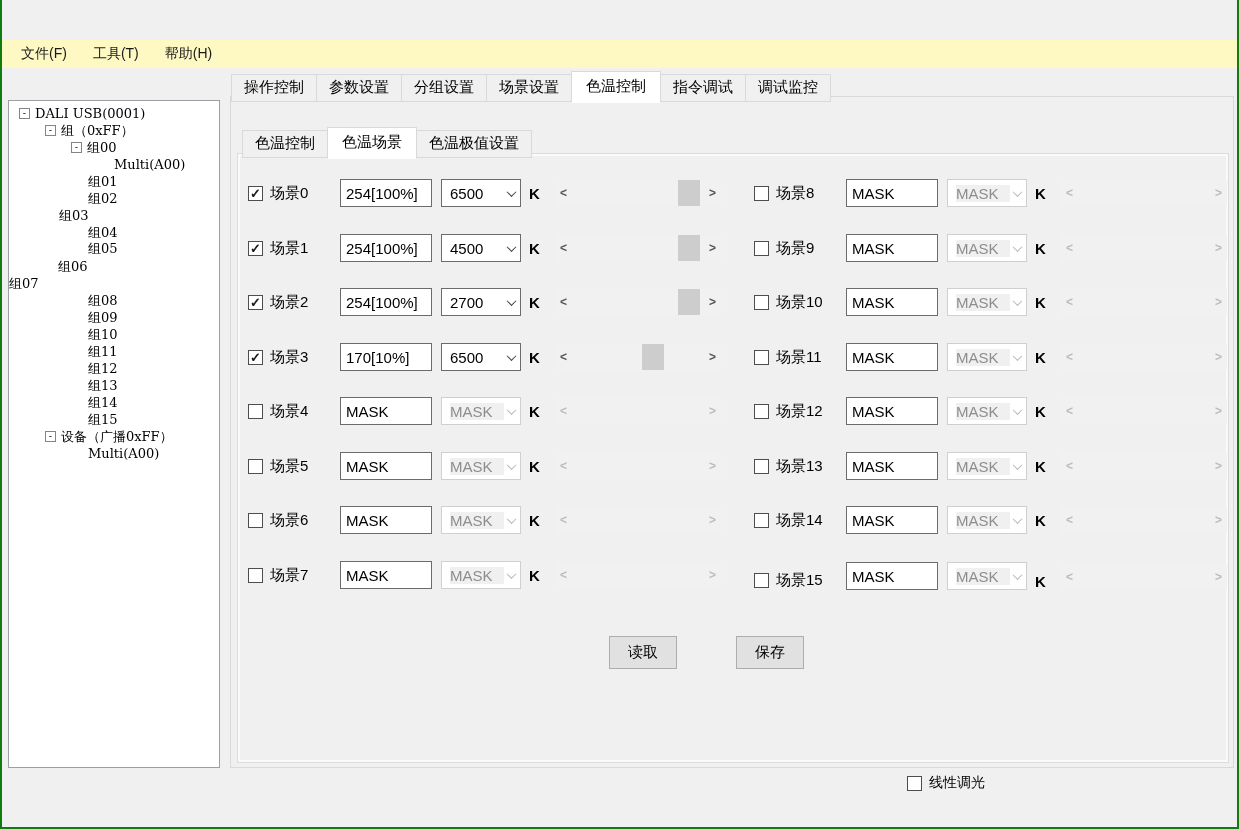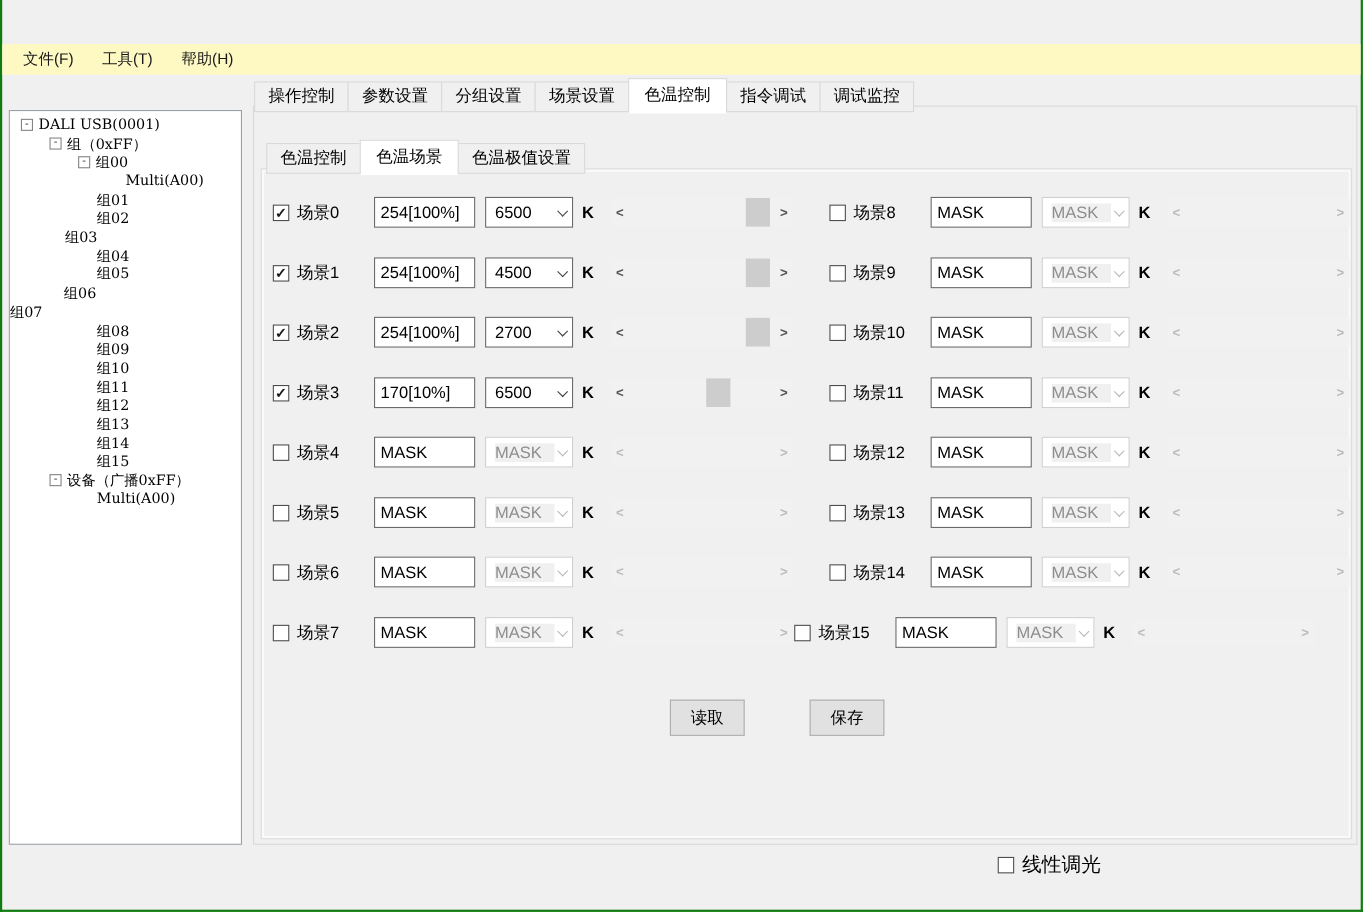--- a/index.html
+++ b/index.html
@@ -52,21 +52,21 @@
   .arr.al { left:0; } .arr.ar { right:0; }
   .sbar.dis .arr { color:#bcbcbc; }
   .thumb { position:absolute; top:0; width:22px; height:26px; background:#cdcdcd; }
 
   
   .btn { position:absolute; width:68px; height:33px; background:#e1e1e1; border:1px solid #adadad; font-size:15px; color:#000; display:flex; align-items:center; justify-content:center; z-index:6; }
   .btn-read { left:607px; top:636px; }
   .btn-save { left:734px; top:636px; }
   .linear-cb { position:absolute; left:905px; top:774px; display:flex; align-items:center; z-index:6; }
   .linear-cb .cbox { margin-right:7px; }
-  .linear-cb .clabel { font-size:18px; }
+  .linear-cb .clabel { font-size:14px; }
 
   
   .statusbar { position:absolute; left:0; top:800px; width:100%; height:29px; background:#f0f0f0; border-top:1px solid #d7d7d7; font-size:14px; color:#000; }
   .sb-item { position:absolute; top:6px; white-space:nowrap; }
   .sb-host { left:8px; } .sb-addr { left:160px; } .sb-sel { left:267px; }
   .grip { position:absolute; right:5px; bottom:5px; width:14px; height:14px; }
   .grip::before { content:""; position:absolute; width:2px; height:2px;
     box-shadow:10px 2px 0 #9f9f9f, 10px 6px 0 #9f9f9f, 10px 10px 0 #9f9f9f, 6px 6px 0 #9f9f9f, 6px 10px 0 #9f9f9f, 2px 10px 0 #9f9f9f; }
 </style>
 </head>
@@ -407,21 +407,21 @@
         <span class="combo dis">
           <span class="cval">MASK</span>
           <span class="chev"></span>
         </span>
         <span class="kunit">K</span>
         <span class="sbar dis">
           <span class="arr al">&lt;</span>
           <span class="arr ar">&gt;</span>
         </span>
       </div>
-      <div class="scene-row" style="left: 720px; top: 560px;">
+      <div class="scene-row" style="left: 752px; top: 560px; align-items: flex-end;">
         <span class="cb">
           <span class="cbox"></span>
           <span class="clabel">场景15</span>
         </span>
         <input class="txt" value="MASK" style="">
         <span class="combo dis">
           <span class="cval">MASK</span>
           <span class="chev"></span>
         </span>
         <span class="kunit">K</span>

